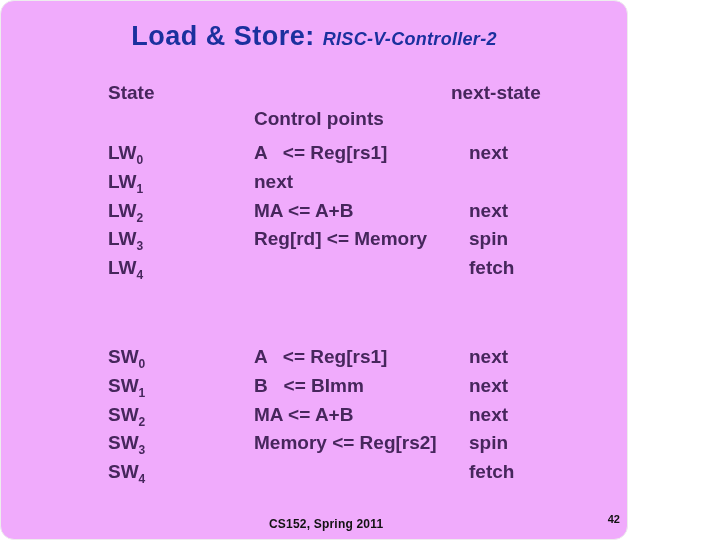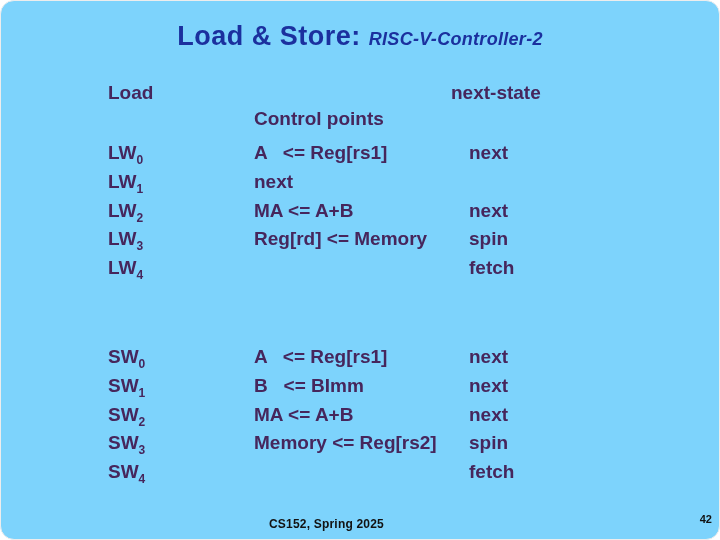--- a/index.html
+++ b/index.html
@@ -6,23 +6,23 @@
     --title-blue: #1b309e;
     --body-purple: #46265c;
     --footer-black: #121212;
   }
   * { margin: 0; padding: 0; box-sizing: border-box; }
   html, body { width: 720px; height: 540px; background: #fff; }
   body { font-family: "Liberation Sans", sans-serif; }
 
   .slide {
     position: relative;
-    width: 720px;
+    width: 628px;
     height: 540px;
-    background: #7dd3fc;
+    background: #f0abfc;
     border: 1px solid #ededed;
     border-radius: 14px;
     overflow: hidden;
   }
 
   
   .title-row {
     position: absolute;
     top: 20px;
     left: 0;
@@ -107,21 +107,21 @@
 </head>
 <body>
 
 <div class="slide">
 
   <div class="title-row">
     <span class="title-main">Load &amp; Store:</span><span class="title-sub">RISC-V-Controller-2</span>
   </div>
 
   <div class="header-row">
-    <span class="header-state">Load</span>
+    <span class="header-state">State</span>
     <span class="header-control">Control points</span>
     <span class="header-next">next-state</span>
   </div>
 
   <div class="group group-lw">
     <div class="row">
       <span class="cell-state"><span>LW</span><sub>0</sub></span>
       <span class="cell-control">A   &lt;= Reg[rs1]</span>
       <span class="cell-next">next</span>
     </div>
@@ -167,16 +167,16 @@
       <span class="cell-control">Memory &lt;= Reg[rs2]</span>
       <span class="cell-next">spin</span>
     </div>
     <div class="row">
       <span class="cell-state"><span>SW</span><sub>4</sub></span>
       <span class="cell-control"></span>
       <span class="cell-next">fetch</span>
     </div>
   </div>
 
-  <div class="footer-course">CS152, Spring 2025</div>
+  <div class="footer-course">CS152, Spring 2011</div>
   <div class="footer-page">42</div>
 
 </div>
 
 </body></html>

